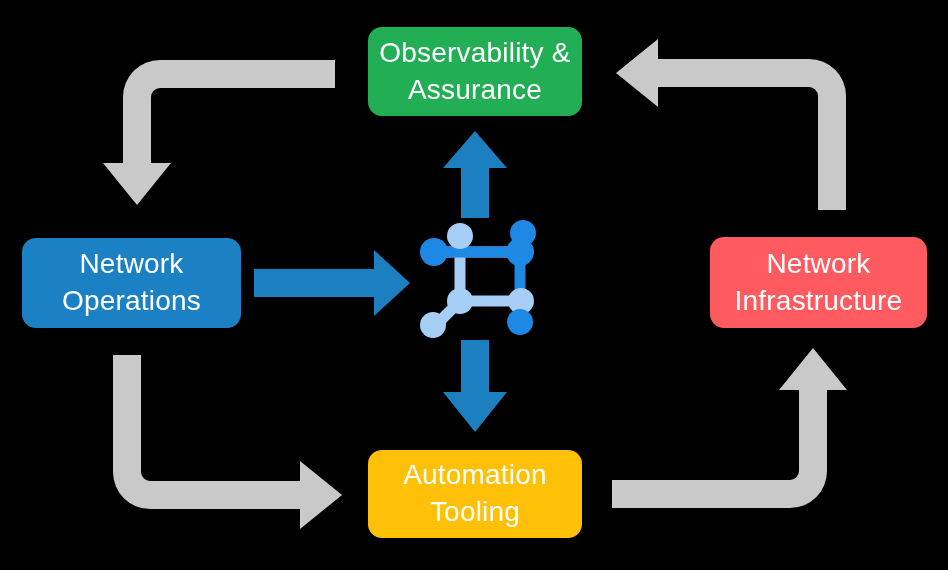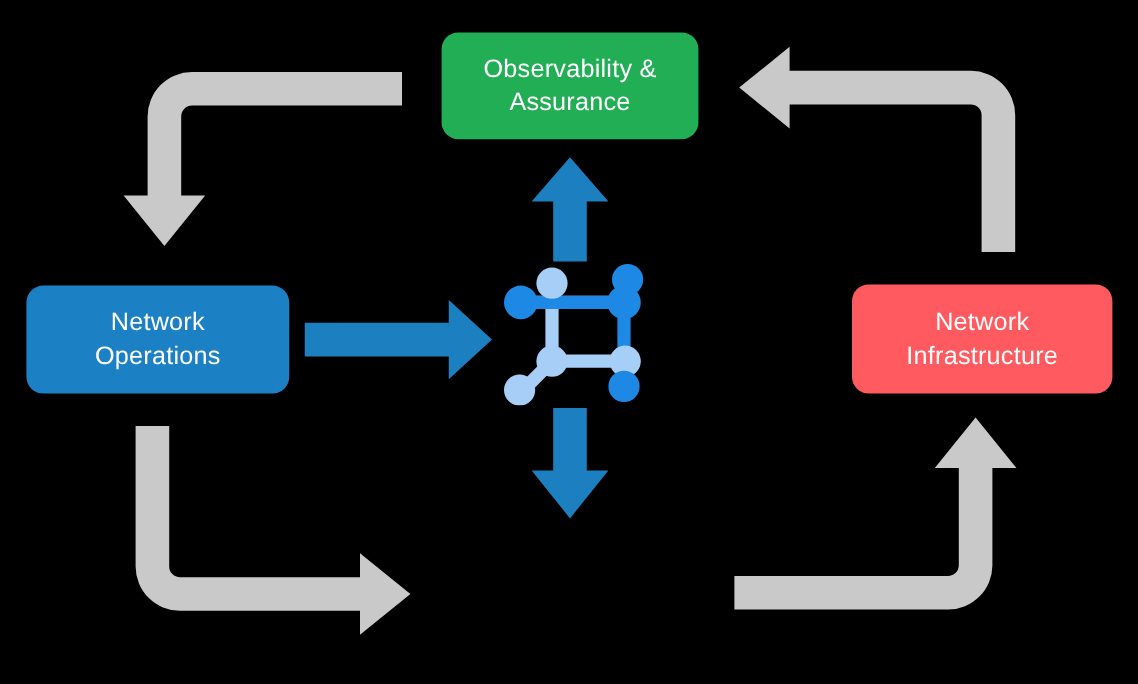--- a/index.html
+++ b/index.html
@@ -29,21 +29,21 @@
   }
   .node-box {
     position: absolute;
     box-sizing: border-box;
     border-radius: 14px;
     display: flex;
     align-items: center;
     justify-content: center;
     text-align: center;
     color: #ffffff;
-    font-size: 21px;
+    font-size: 28px;
     line-height: 1.32;
     font-weight: 400;
     letter-spacing: 0.2px;
     font-family: "Liberation Sans", sans-serif;
     white-space: pre-line;
     user-select: none;
   }
   #box-observability {
     left: 368px; top: 27px; width: 214px; height: 89px;
   }
@@ -198,14 +198,16 @@
 
   <div id="box-observability" class="node-box" style="background:#22AE55;">Observability &amp;
 Assurance</div>
 
   <div id="box-network-operations" class="node-box" style="background:#1C81C4;">Network
 Operations</div>
 
   <div id="box-network-infrastructure" class="node-box" style="background:#FF5A5F;">Network
 Infrastructure</div>
 
+  <div id="box-automation-tooling" class="node-box" style="background:#FFC107;">Automation
+Tooling</div>
 
 </div>
 
 </body></html>

